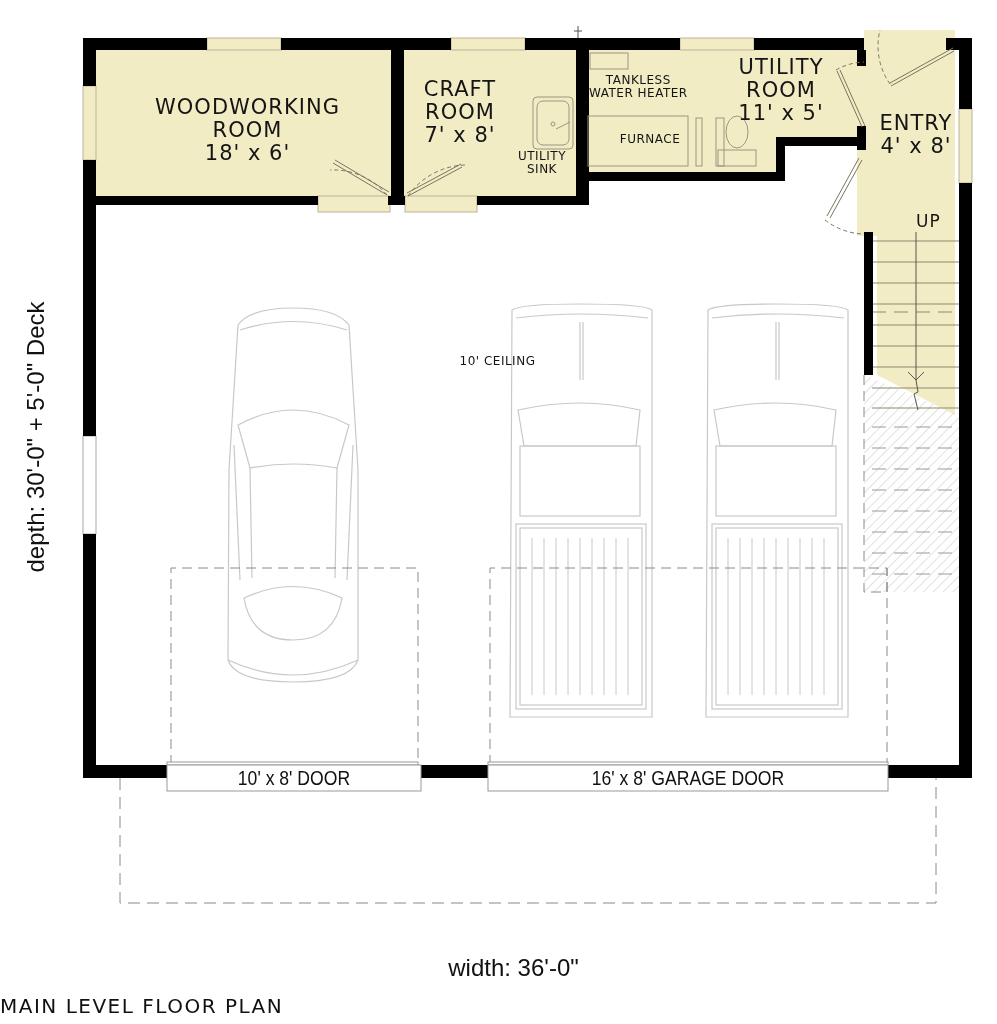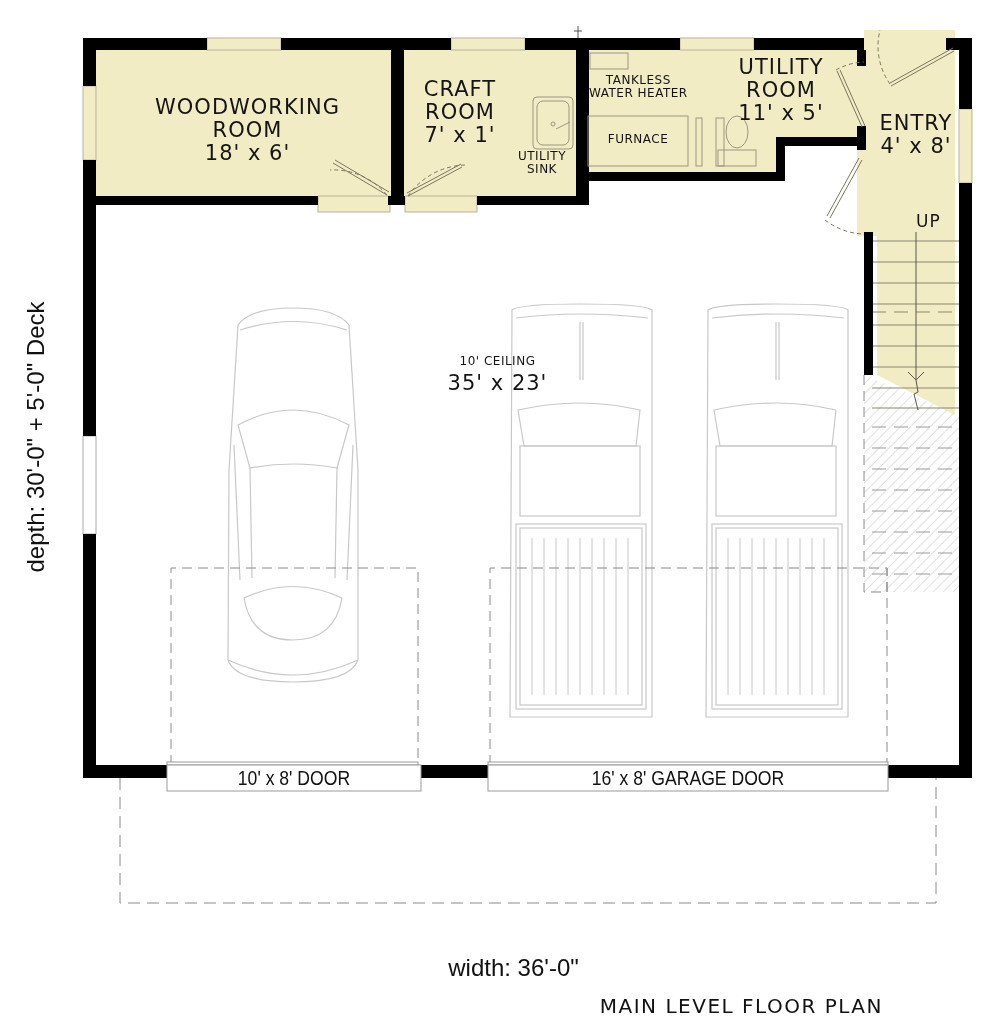--- a/index.html
+++ b/index.html
@@ -223,67 +223,66 @@
 
 <div class="lbl" style="left:140px; top:96px; width:215px;">
   <div class="room-name">WOODWORKING</div>
   <div class="room-name">ROOM</div>
   <div class="room-dim">18' x 6'</div>
 </div>
 
 <div class="lbl" style="left:405px; top:78px; width:110px;">
   <div class="room-name">CRAFT</div>
   <div class="room-name">ROOM</div>
-  <div class="room-dim">7' x 1'</div>
+  <div class="room-dim">7' x 8'</div>
 </div>
 
 <div class="lbl small" style="left:510px; top:150px; width:64px;">
   <div>UTILITY</div>
   <div>SINK</div>
 </div>
 
 <div class="lbl small" style="left:589px; top:74px; text-align:center;">
   <div>TANKLESS</div>
   <div>WATER HEATER</div>
 </div>
 
-<div class="lbl small" style="left:588px; top:133px; width:100px;">
+<div class="lbl small" style="left:588px; top:133px; width:100px;padding-left:12px;">
   <div>FURNACE</div>
 </div>
 
 <div class="lbl" style="left:730px; top:56px; width:102px;">
   <div class="room-name">UTILITY</div>
   <div class="room-name">ROOM</div>
   <div class="room-dim">11' x 5'</div>
 </div>
 
 <div class="lbl" style="left:870px; top:112px; width:92px;">
   <div class="room-name">ENTRY</div>
   <div class="room-dim">4' x 8'</div>
 </div>
 
 <div class="lbl" style="left:916px; top:212px; font-size:17px;">
   <span>UP</span>
 </div>
 
 <div class="lbl" style="left:370px; top:355px; width:255px;">
-  <div class="small" style="margin-bottom:4px;">10' CEILING</div>
-  <div class="room-dim">35' x 23'</div>
+  <div class="small" style="margin-bottom:16px;">10' CEILING</div>
 </div>
 
 <div class="door-lbl" style="left:167px; top:767px; width:254px;">
   <span>10' x 8' DOOR</span>
 </div>
 <div class="door-lbl" style="left:488px; top:767px; width:400px;">
   <span>16' x 8' GARAGE DOOR</span>
 </div>
 
 <div class="dim-text" style="left:36px; top:437px; transform:translate(-50%,-50%) rotate(-90deg); transform-origin:center;">
   <span>depth: 30'-0" + 5'-0" Deck</span>
 </div>
 
 <div class="dim-text" style="left:0; top:954px; width:997px; text-align:center; padding-left:30px; box-sizing:border-box;">
   <span>width: 36'-0"</span>
 </div>
 
-<div class="title" style="left:0; top:994px; width:883px; text-align:right;">
+<div class="title" style="left:0; top:994px; width:883px; text-align:left;">
   <span>MAIN LEVEL FLOOR PLAN</span>
 </div>
 
 </body></html>

